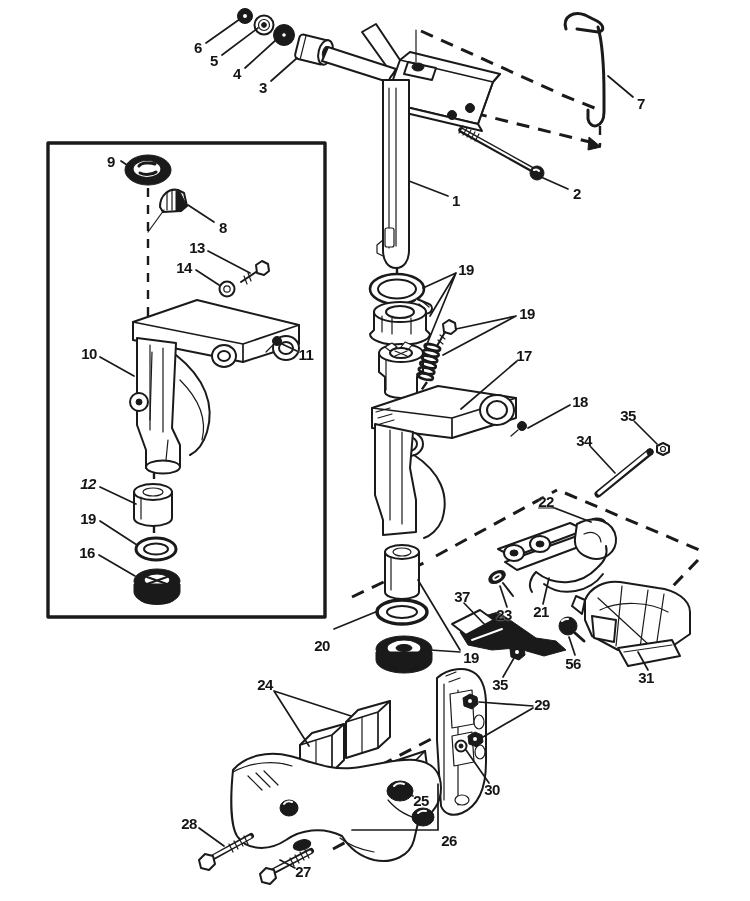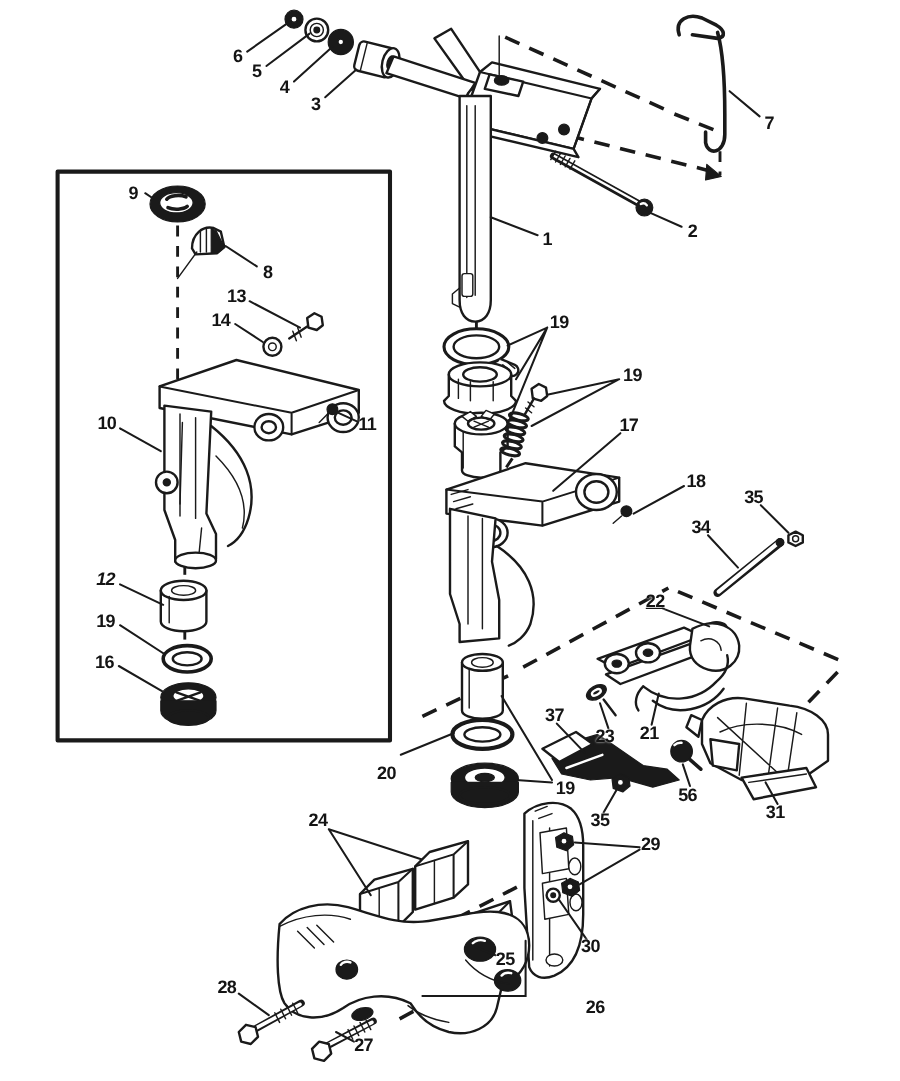--- a/index.html
+++ b/index.html
@@ -421,21 +421,21 @@
       <div class="callout" style="left: 580px; top: 401px;">18</div>
       <div class="callout" style="left: 466px; top: 269px;">19</div>
       <div class="callout" style="left: 527px; top: 313px;">19</div>
       <div class="callout" style="left: 471px; top: 657px;">19</div>
       <div class="callout" style="left: 322px; top: 633px; margin-top: 12px;">20</div>
       <div class="callout" style="left: 541px; top: 611px;">21</div>
       <div class="callout" style="left: 546px; top: 501px; text-decoration: underline;">22</div>
       <div class="callout" style="left: 504px; top: 614px;">23</div>
       <div class="callout" style="left: 265px; top: 684px;">24</div>
       <div class="callout" style="left: 421px; top: 800px;">25</div>
-      <div class="callout" style="left: 449px; top: 840px; margin-left: 47px;">26</div>
+      <div class="callout" style="left: 449px; top: 840px;">26</div>
       <div class="callout" style="left: 303px; top: 871px; text-align: right;">27</div>
       <div class="callout" style="left: 189px; top: 823px;">28</div>
       <div class="callout" style="left: 542px; top: 704px;">29</div>
       <div class="callout" style="left: 492px; top: 789px;">30</div>
       <div class="callout" style="left: 646px; top: 677px;">31</div>
       <div class="callout" style="left: 462px; top: 596px;">37</div>
       <div class="callout" style="left: 573px; top: 663px;">56</div>
       <div class="callout" style="left: 584px; top: 440px;">34</div>
       <div class="callout" style="left: 628px; top: 415px;">35</div>
       <div class="callout" style="left: 500px; top: 684px;">35</div>

